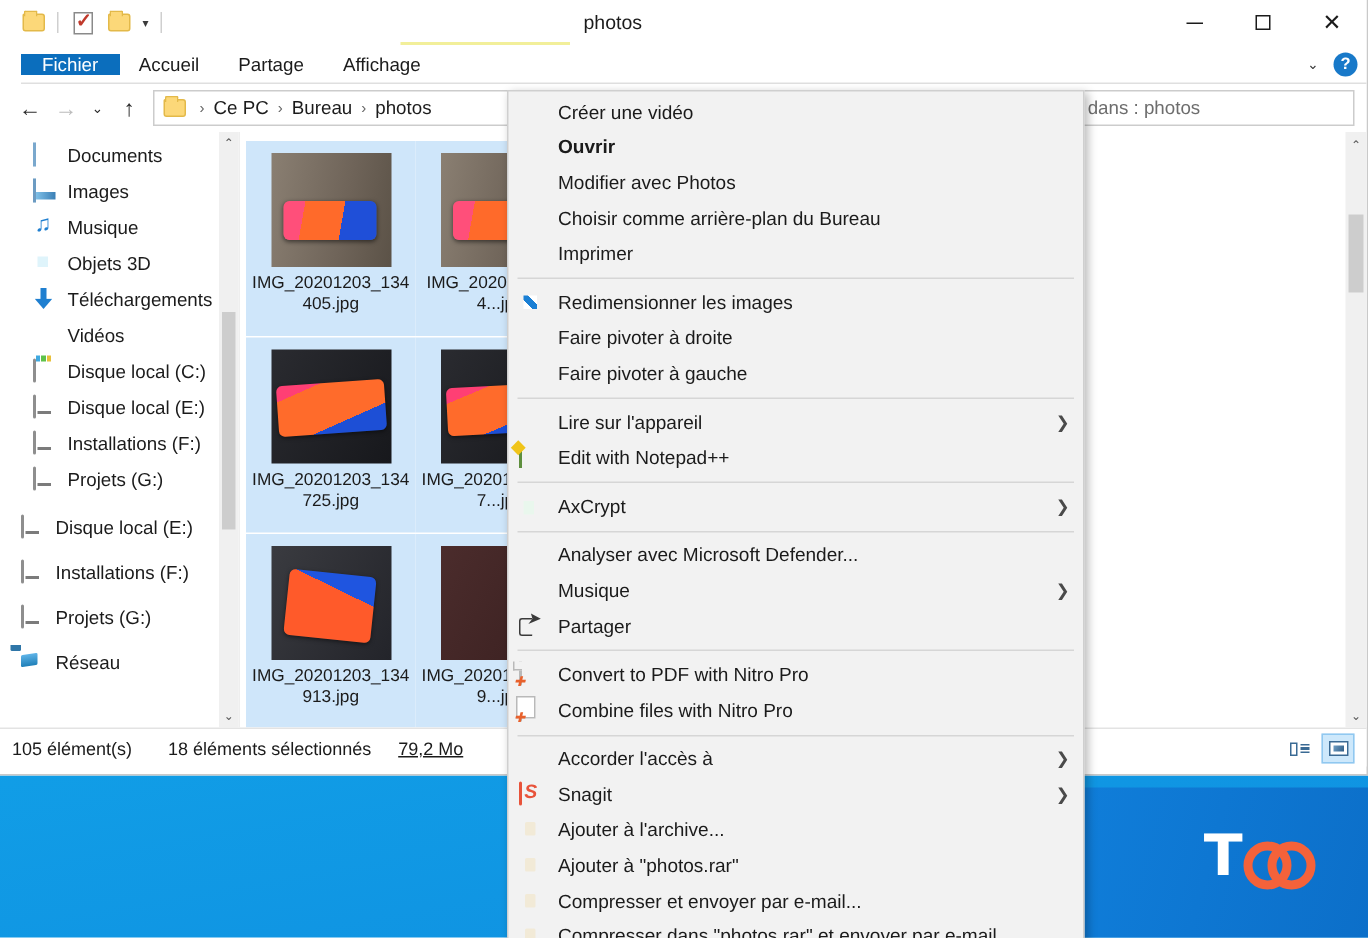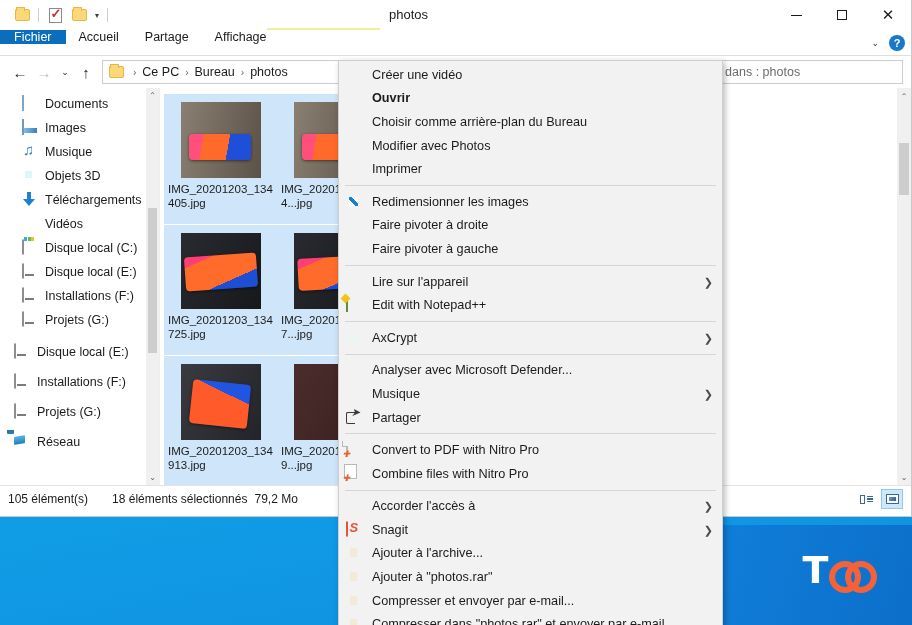--- a/index.html
+++ b/index.html
@@ -88,22 +88,22 @@
   .wc {
     width: 46px; height: 30px; display: flex; align-items: center;
     justify-content: center; font-size: 13px; color: #1b1b1b;
   }
   .wc.close { font-size: 15px; }
   .wc .dash { width: 11px; height: 1px; background: #1b1b1b; }
   .wc .sq { width: 10px; height: 10px; border: 1px solid #1b1b1b; }
 
   
   #tabstrip {
-    height: 26px; background: #ffffff; display: flex; align-items: flex-start;
-    position: relative; border-bottom: 1px solid #dfdfdf;
+    height: 26px; background: #ffffff; display: flex; align-items: center;
+    position: relative; border-bottom: 1px solid #dfdfdf; margin-left: 14px;
   }
   .tab {
     padding: 0 13px; display: flex; align-items: center;
     font-size: 12.5px; color: #1b1b1b;
   }
   .tab.file { background: #0b6ebd; color: #fff; font-weight: normal; padding: 0 14px; }
   .tab.ctx {
     background: #ffffff; border-left: 1px solid #e6e6e6;
     border-right: 1px solid #e6e6e6;
   }
@@ -182,21 +182,21 @@
     width: 113px; height: 130px; background: #cfe6fa;
     display: flex; flex-direction: column; align-items: center;
     justify-content: flex-start; padding-top: 8px;
     margin-bottom: 1px;
   }
   .fcell .thumb {
     width: 80px; height: 76px; display: flex; align-items: center;
     justify-content: center; margin-bottom: 4px;
   }
   .fcell .fname {
-    font-size: 11.5px; color: #1b1b1b; 
+    font-size: 11.5px; color: #1b1b1b; text-align: center;
     line-height: 14px; width: 105px; word-break: break-all;
   }
   .ph { width: 100%; height: 100%; position: relative; overflow: hidden; }
   
   .ph.wood { background: linear-gradient(100deg,#8a7f72,#6f6459 60%,#5b5247); }
   .ph.darkdesk { background: linear-gradient(120deg,#2a2b30,#17181c); }
   .ph.black { background: #0e0f12; }
   .ph.brown { background: linear-gradient(120deg,#4b2c2c,#3a2020); }
   .ph.gray { background: linear-gradient(120deg,#3a3b40,#23242a); }
   .ph .dev {
@@ -220,21 +220,21 @@
     background: #cdcdcd;
   }
 
   
   #statusbar {
     height: 26px; border-top: 1px solid #e3e3e3; background: #ffffff;
     display: flex; align-items: center; padding: 0 8px;
     font-size: 12px; color: #1b1b1b; position: relative;
   }
   #statusbar .s1 { margin-right: 24px; }
-  #statusbar .s3 { margin-left: 7px; }
+  #statusbar .s3 { margin-left: 18px; text-decoration: underline; }
   #viewbtns {
     position: absolute; right: 8px; top: 3px; display: flex; gap: 4px;
   }
   .vbtn {
     width: 22px; height: 20px; display: flex; align-items: center;
     justify-content: center;
   }
   .vbtn.active { border: 1px solid #90c8f0; background: #cde8fb; }
   .vb-list { display:flex; gap:2px; align-items:center; }
   .vb-list .bars { display:flex; flex-direction:column; gap:1px; }
@@ -629,25 +629,25 @@
   <div class="mi">
       <span class="mi-ico"></span>
       <span class="mi-label">Créer une vidéo</span>
     </div>
   <div class="mi bold">
       <span class="mi-ico"></span>
       <span class="mi-label">Ouvrir</span>
     </div>
   <div class="mi">
       <span class="mi-ico"></span>
+      <span class="mi-label">Modifier avec Photos</span>
+    </div>
+  <div class="mi">
+      <span class="mi-ico"></span>
       <span class="mi-label">Choisir comme arrière-plan du Bureau</span>
-    </div>
-  <div class="mi">
-      <span class="mi-ico"></span>
-      <span class="mi-label">Modifier avec Photos</span>
     </div>
   <div class="mi">
       <span class="mi-ico"></span>
       <span class="mi-label">Imprimer</span>
     </div>
 
   <div class="msep"></div>
 
   <div class="mi">
       <span class="mi-ico"><i class="ic-resize"></i></span>

